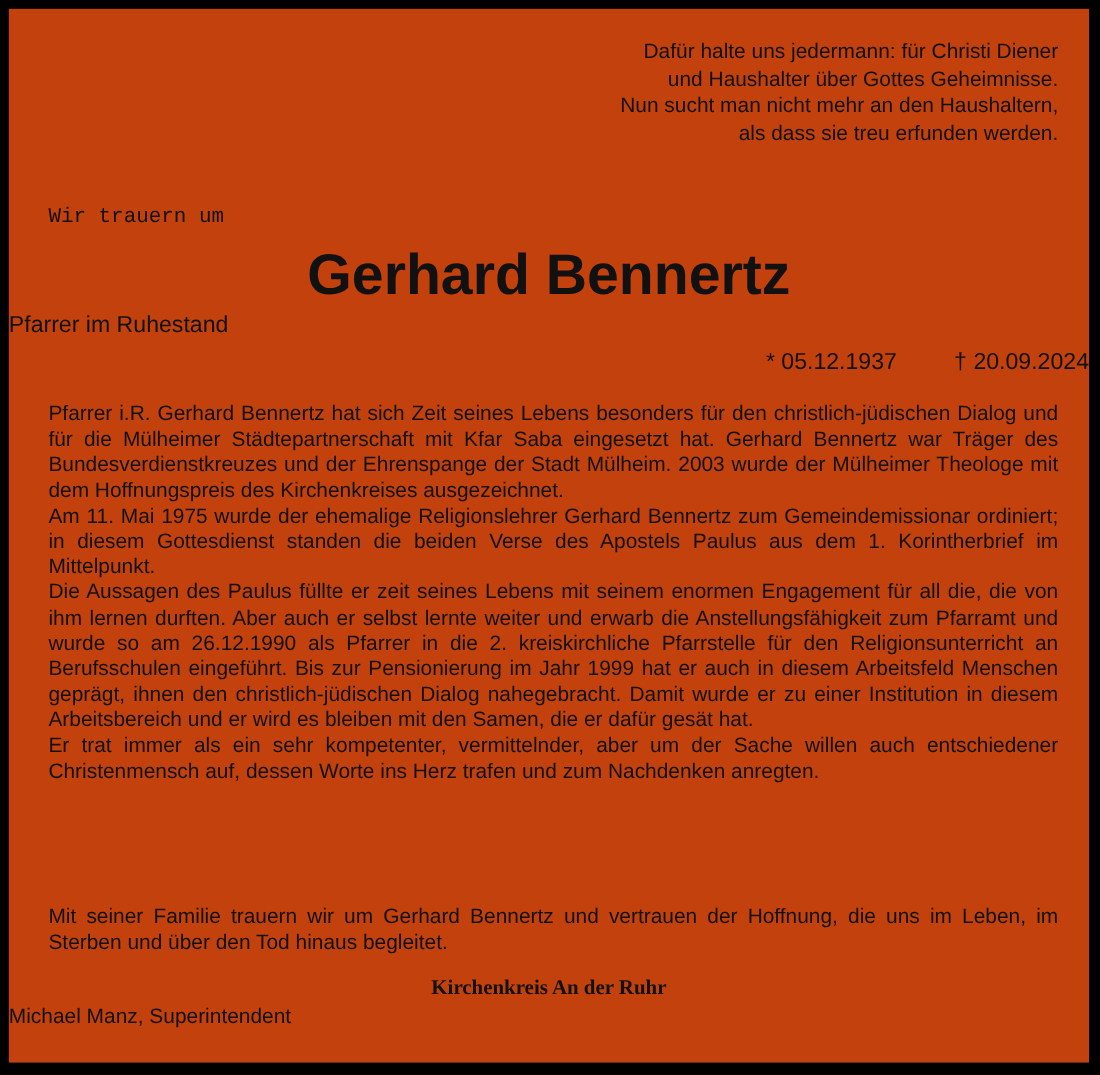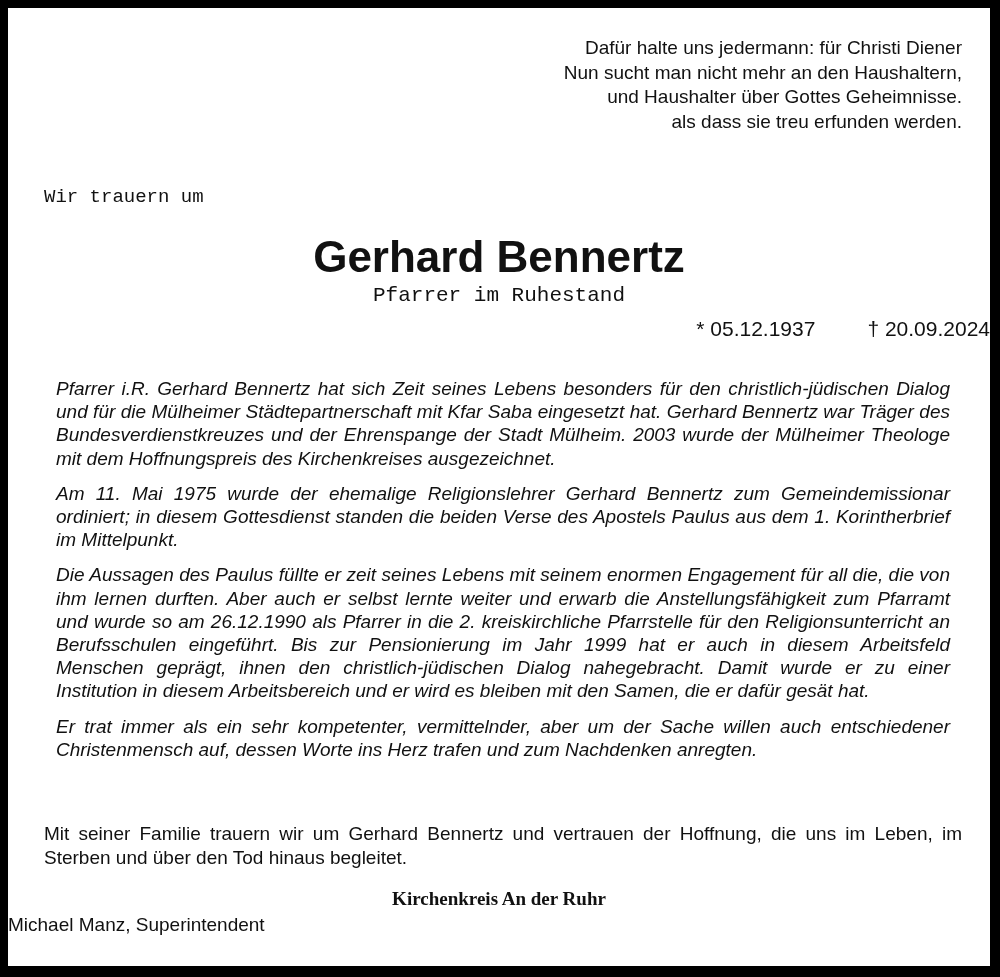--- a/index.html
+++ b/index.html
@@ -1,55 +1,55 @@
 <!DOCTYPE html>
 <html><head>
 <meta charset="utf-8">
 <style>
   html, body { margin: 0; padding: 0; background: #000; }
   body { width: 1000px; height: 977px; position: relative; overflow: hidden; }
   .page {
     position: absolute; left: 8px; top: 8px; width: 982px; height: 958px;
-    background: #ffffff; color: #111;
+    background: #c2410c; color: #111;
     font-family: "Liberation Sans", sans-serif;
   }
   .motto {
     position: absolute; right: 28px; top: 28px; text-align: right;
     font-size: 19px; line-height: 24.5px;
   }
   .motto div { white-space: nowrap; }
   .intro { position: absolute; left: 36px; top: 178px; font-size: 19px; font-family: Liberation Mono, monospace; }
   .name {
-    position: absolute; left: 0; width: 100%; top: 224px; text-align: center;
-    font-size: 44px; font-weight: bold; letter-spacing: 0px;
+    position: absolute; left: 0; width: 100%; top: 212px; text-align: center;
+    font-size: 52px; font-weight: bold; letter-spacing: 0px;
   }
-  .title { position: absolute; left: 0; width: 100%; top: 276px; text-align: center; font-size: 21px; font-family: Liberation Mono, monospace; }
+  .title { position: absolute; left: 0; width: 100%; top: 276px; font-size: 21px; }
   .dates { position: absolute; left: 0; width: 100%; top: 309px; text-align: right; font-size: 21px; }
   .dates span { display: inline-block; }
   .dates .gap { width: 52px; }
   .body {
     position: absolute; left: 36px; width: 918px; top: 357px;
     font-size: 19px; line-height: 23.2px; text-align: justify;
   }
-  .body p { margin: 12px; font-style: italic; }
+  .body p { margin: 0; }
   .body p.last-line-left { text-align-last: left; }
   .closing1 { position: absolute; left: 36px; top: 780px; font-size: 19px; }
   .closing2 { position: absolute; left: 36px; width: 918px; top: 814px; font-size: 19px; line-height: 24px; text-align: justify; text-align-last: left; }
   .sign-org { position: absolute; left: 0; width: 100%; top: 880px; text-align: center; font-size: 19px; font-weight: bold; font-family: Liberation Serif, serif; }
   .sign-name { position: absolute; left: 0; width: 100%; top: 906px; font-size: 19px; }
 </style>
 </head>
 <body>
 
 <div class="page">
 
   <div class="motto">
     <div>Dafür halte uns jedermann: für Christi Diener</div>
+    <div>und Haushalter über Gottes Geheimnisse.</div>
     <div>Nun sucht man nicht mehr an den Haushaltern,</div>
-    <div>und Haushalter über Gottes Geheimnisse.</div>
     <div>als dass sie treu erfunden werden.</div>
   </div>
 
   <div class="intro">Wir trauern um</div>
 
   <div class="name">Gerhard Bennertz</div>
   <div class="title">Pfarrer im Ruhestand</div>
   <div class="dates">
     <span>* 05.12.1937</span><span class="gap"></span><span>† 20.09.2024</span>
   </div>

